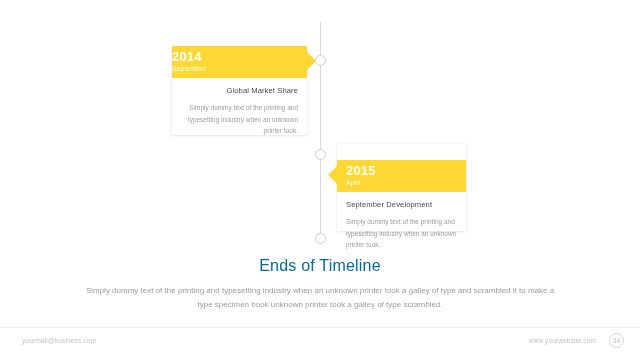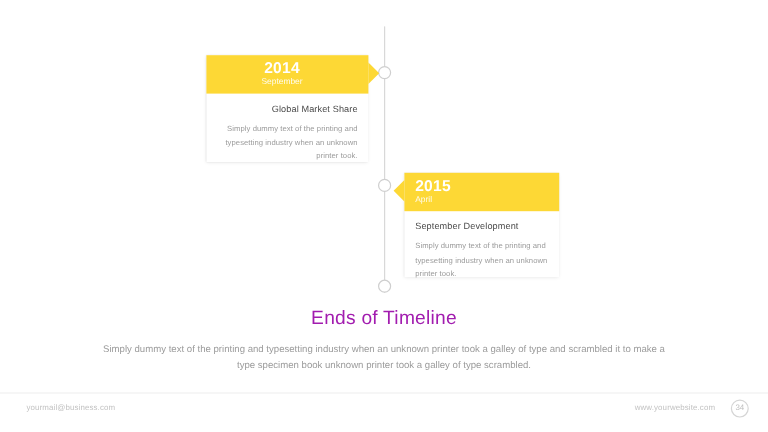--- a/index.html
+++ b/index.html
@@ -66,25 +66,26 @@
     height: 87px;
   }
 
   .card-head {
     position: relative;
     height: 29px;
     background: #fdd835;
   }
   .card-left .card-head {
     padding: 3px 9px 0 0;
-    text-align: center;
+    text-align: left;
   }
   .card-right .card-head {
     padding: 3px 0 0 9px;
     text-align: left;
+    margin-top: 16px;
   }
 
   
   .card-left .card-head::after {
     content: "";
     position: absolute;
     right: -9px;
     top: 6px;
     width: 0;
     height: 0;
@@ -144,21 +145,21 @@
   }
 
   
   .ends-title {
     position: absolute;
     left: 0;
     top: 256px;
     width: 640px;
     text-align: center;
     font-size: 16px;
-    color: #a21caf;
+    color: #0369a1;
     line-height: 20px;
     letter-spacing: 0.2px;
   }
   .ends-desc {
     position: absolute;
     left: 80px;
     top: 284px;
     width: 480px;
     text-align: center;
     font-size: 8px;

